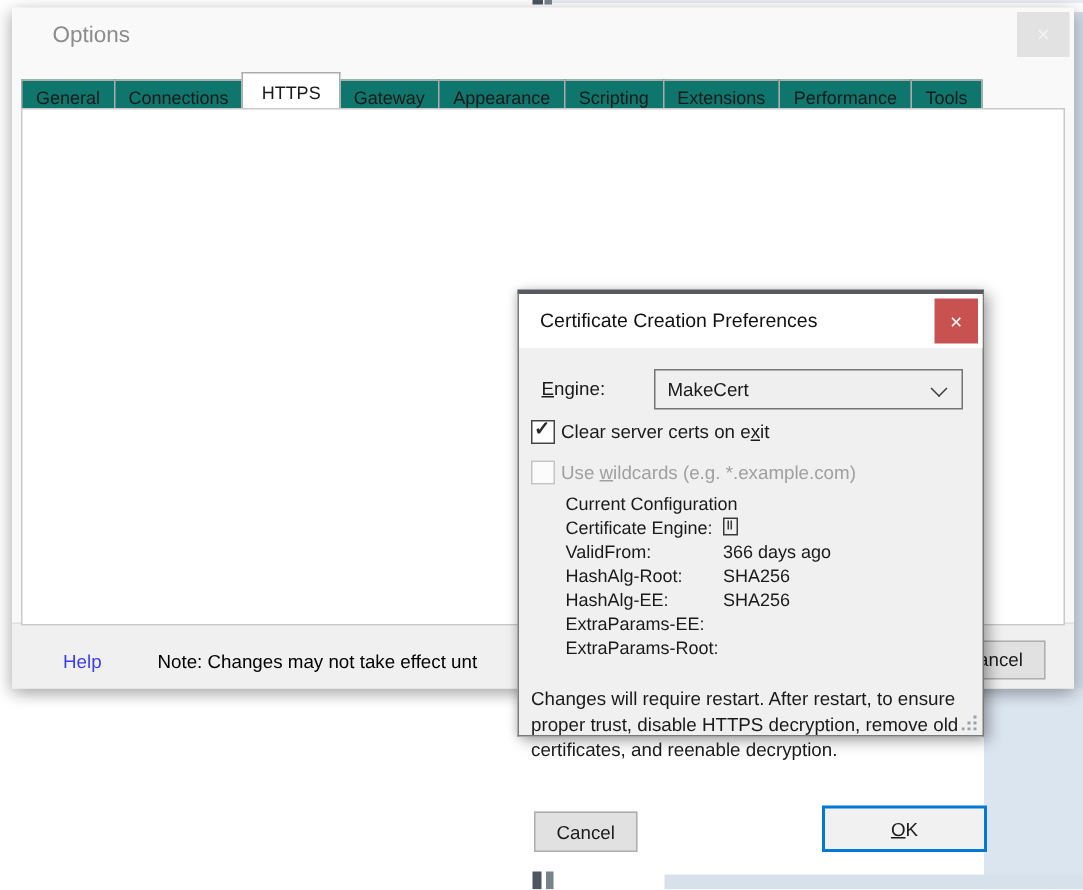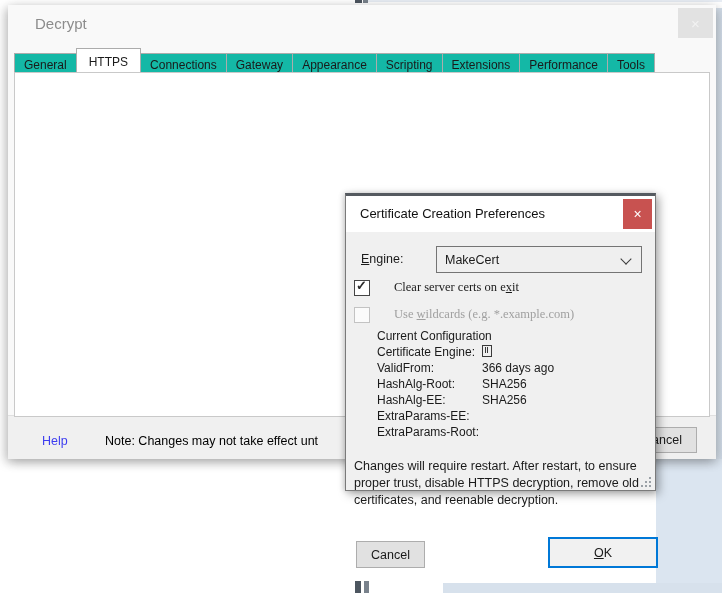--- a/index.html
+++ b/index.html
@@ -16,27 +16,27 @@
   .bar{background:#4d5660;}
   .bar2{background:#79828c;}
 
   
   .opt-win{left:8px;top:5px;width:708px;height:454px;background:#f9f9f9;
       box-shadow:-3px 3px 10px rgba(0,0,0,.22), 3px 3px 10px rgba(0,0,0,.18);z-index:1;}
   .opt-title{left:27px;top:10px;font-size:15px;color:#8c8c8c;}
   .opt-close{left:670px;top:3px;width:35px;height:30px;background:#e2e2e2;color:#f2f2f2;
       font-size:15px;display:flex;align-items:center;justify-content:center;cursor:default;}
   .tabs{left:6px;top:43px;display:flex;align-items:flex-end;z-index:2;}
-  .tab{height:23px;line-height:23px;padding:0 9px;background:#14b8a6;border:1px solid #acacac;
+  .tab{height:23px;line-height:23px;padding:0 9px;background:#0f766e;border:1px solid #acacac;
       margin-right:-1px;font-size:12px;position:relative;}
   .tab.active{height:28px;line-height:26px;background:#fff;border-bottom:1px solid #fff;
       z-index:4;padding:0 12px;}
   .panel{left:6px;top:67px;width:694px;height:343px;background:#fff;border:1px solid #c9c9c9;z-index:3;}
   .txt{font-size:12.5px;white-space:nowrap;}
-  .cbrow{display:flex;align-items:flex-start;gap:24px;font-family:Liberation Serif, serif;}
+  .cbrow{display:flex;align-items:center;gap:4px;}
   .cb{width:14px;height:14px;border:1px solid #454545;background:#fff;display:inline-block;
       position:relative;flex:0 0 auto;}
   .cb.checked::after{content:"✓";position:absolute;left:1px;top:-2px;font-size:13px;
       font-weight:bold;color:#2b2b2b;line-height:14px;}
   .cb.disabled{border-color:#c3c3c3;background:#fbfbfb;}
   .btn{background:#e1e1e1;border:1px solid #adadad;font-size:12.5px;display:flex;
       align-items:center;justify-content:center;color:#1a1a1a;box-sizing:border-box;}
   .combo{background:#e7e7e7;border:1px solid #747474;display:flex;align-items:center;
       font-size:12.5px;padding-left:8px;box-sizing:border-box;position:relative;}
   .chev{width:7px;height:7px;border-right:1.4px solid #3c3c3c;border-bottom:1.4px solid #3c3c3c;
@@ -76,27 +76,27 @@
   <div class="abs bg-strip-right"></div>
   <div class="abs bg-corner"></div>
   <div class="abs bg-band-bottom"></div>
   <div class="abs bg-topline"></div>
   <div class="abs bar" style="left:355px;top:0;width:7px;height:3px;"></div>
   <div class="abs bar2" style="left:363px;top:0;width:5px;height:3px;"></div>
   <div class="abs bar" style="left:355px;top:581px;width:6px;height:12px;"></div>
   <div class="abs bar2" style="left:364px;top:581px;width:5px;height:12px;"></div>
 
   <div class="abs opt-win">
-    <div class="abs opt-title">Decrypt</div>
+    <div class="abs opt-title">Options</div>
     <div class="abs opt-close">×</div>
 
     <div class="abs tabs">
       <div class="tab">General</div>
+      <div class="tab">Connections</div>
       <div class="tab active">HTTPS</div>
-      <div class="tab">Connections</div>
       <div class="tab">Gateway</div>
       <div class="tab">Appearance</div>
       <div class="tab">Scripting</div>
       <div class="tab">Extensions</div>
       <div class="tab">Performance</div>
       <div class="tab">Tools</div>
     </div>
 
     <div class="abs panel"></div>
 

